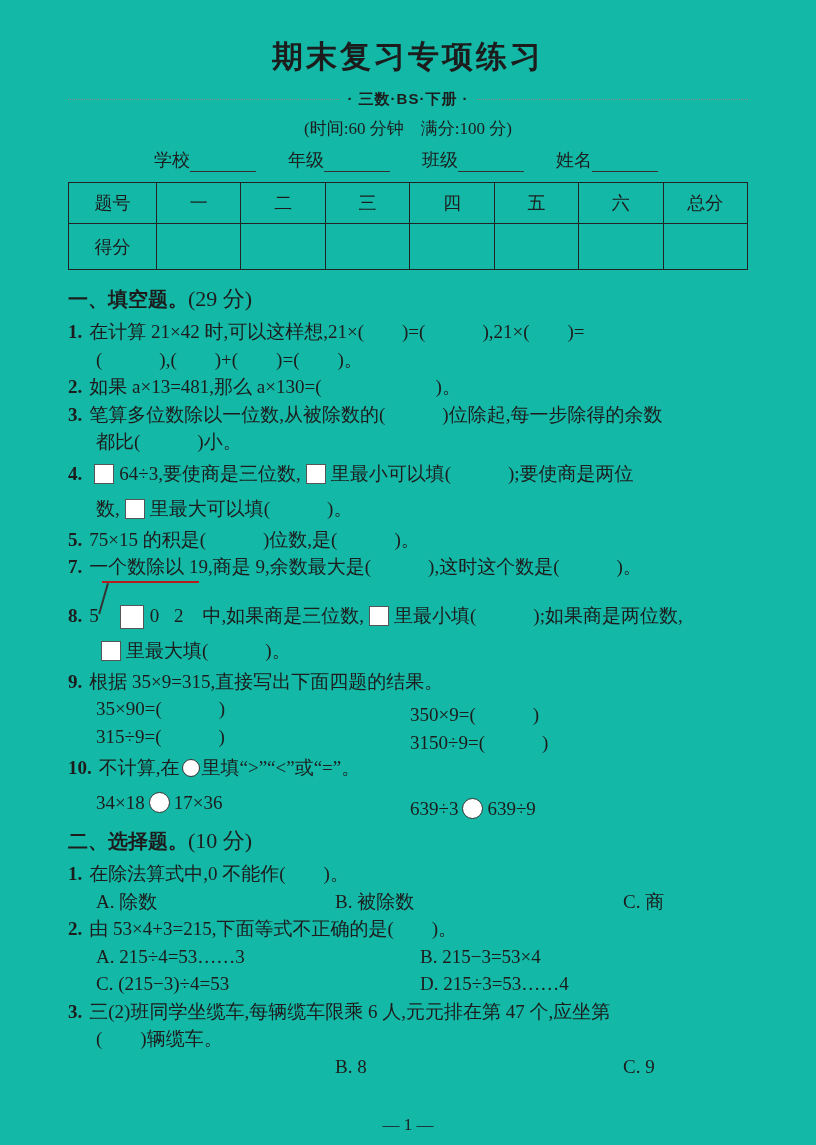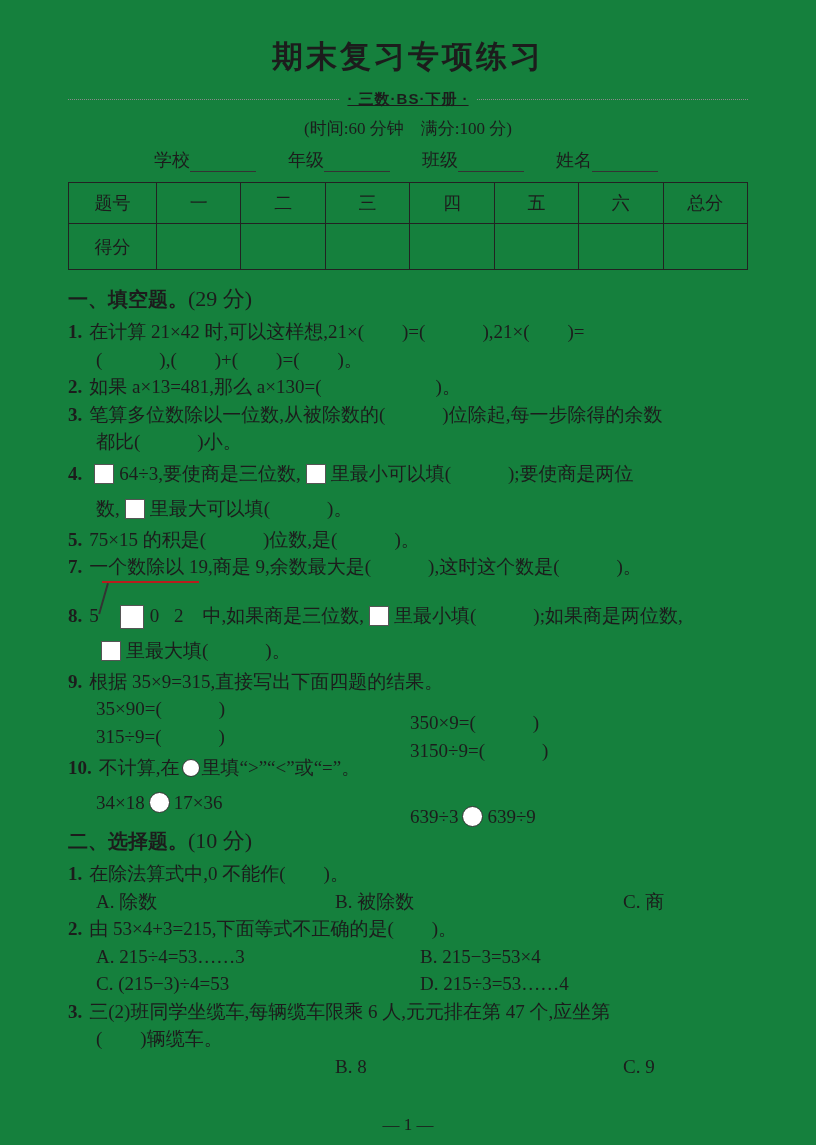--- a/index.html
+++ b/index.html
@@ -2,33 +2,33 @@
 <html><head>
 <meta charset="utf-8">
 <style>
   * { box-sizing: border-box; margin: 0; padding: 0; }
   html, body { background: #f5f5f5; }
   body { font-family: "Liberation Serif", "DejaVu Serif", serif; color: #1c1c1c; }
   .page {
     position: relative;
     width: 816px; height: 1145px;
     margin: 0 auto;
-    background: #15803d;
+    background: #14b8a6;
     padding: 0 68px;
     overflow: hidden;
   }
   .title1 {
     text-align: center; font-size: 31px; font-weight: bold;
     letter-spacing: 3px; padding-top: 36px;
   }
   .title2 {
     text-align: center; font-size: 30px; font-weight: bold;
     letter-spacing: 2px; margin-top: 4px;
   }
-  .separator { display: flex; align-items: center; gap: 8px; margin: 12px 0 4px; text-decoration: underline; }
+  .separator { display: flex; align-items: center; gap: 8px; margin: 12px 0 4px; }
   .sep-line { flex: 1; border-top: 1px dotted #8a8a8a; height: 0; }
   .sep-text {
     font-family: "Liberation Sans", "DejaVu Sans", sans-serif;
     font-weight: bold; font-size: 15px; letter-spacing: 1px; white-space: nowrap;
   }
   .meta { text-align: center; font-size: 17px; margin: 8px 0 6px; }
   .fields { display: flex; font-size: 18px; margin: 8px 0 10px; padding-left: 86px; font-family: Liberation Mono, monospace; }
   .field { display: flex; align-items: flex-end; margin-right: 32px; }
   .blank { display: inline-block; width: 66px; border-bottom: 1px solid #333; height: 20px; }
   table.score-table { width: 100%; border-collapse: collapse; table-layout: fixed; margin: 2px 0 14px; }
@@ -62,21 +62,21 @@
     border-top: 2px solid #b91c1c;
     padding: 15px 10px 0 18px; margin: 0 4px 0 3px;
   }
   .longdiv::before {
     content: ""; position: absolute; left: 5px; top: 0;
     width: 2px; height: 32px; background: #333;
     transform: rotate(16deg); transform-origin: top left;
   }
   .ld-box { width: 24px; height: 24px; vertical-align: -7px; margin: 0 6px 0 0; }
   .ld-num { letter-spacing: 5px; }
-  .c2 { position: absolute; left: 314px; top: 14px; }
+  .c2 { position: absolute; left: 314px; top: 6px; }
   .c2b { position: absolute; left: 324px; top: 0; }
   .o2 { position: absolute; left: 239px; top: 0; }
   .o3 { position: absolute; left: 479px; top: 0; margin-left: 48px; }
   .footer { position: absolute; bottom: 10px; left: 0; right: 0; text-align: center; font-size: 17px; }
 </style>
 </head>
 <body>
 
 <div class="page">
 

